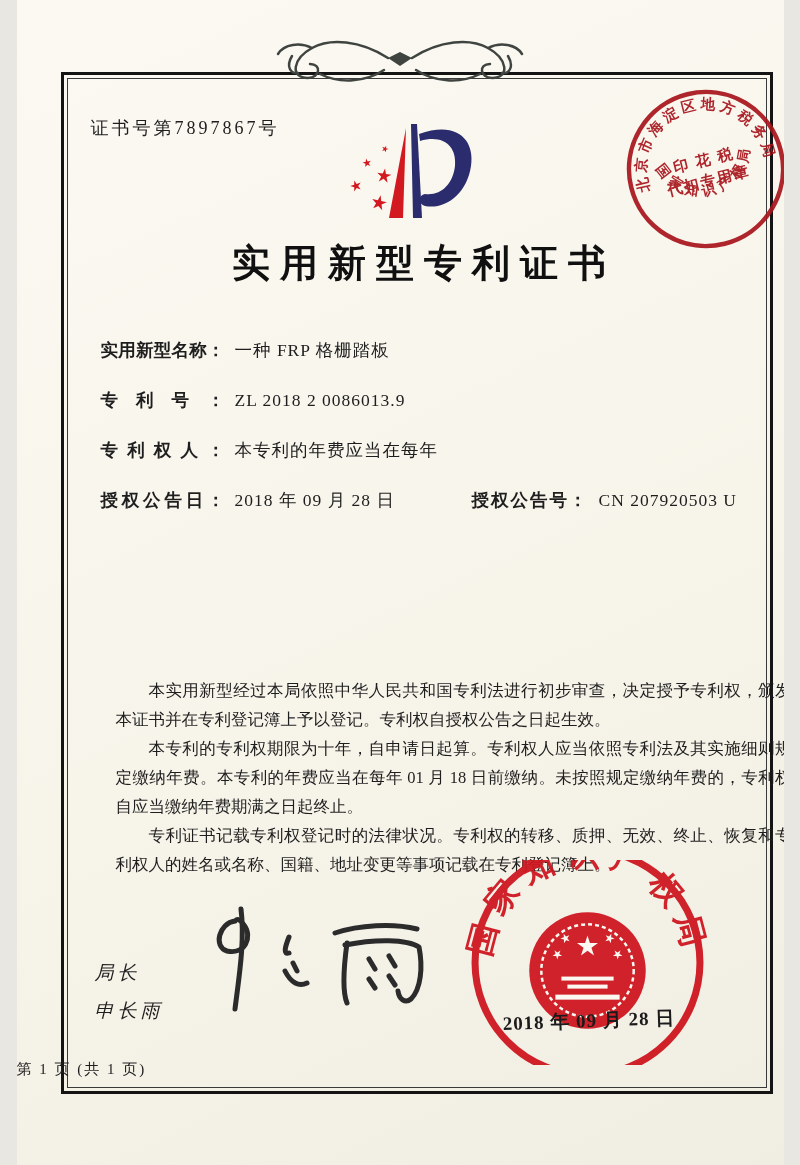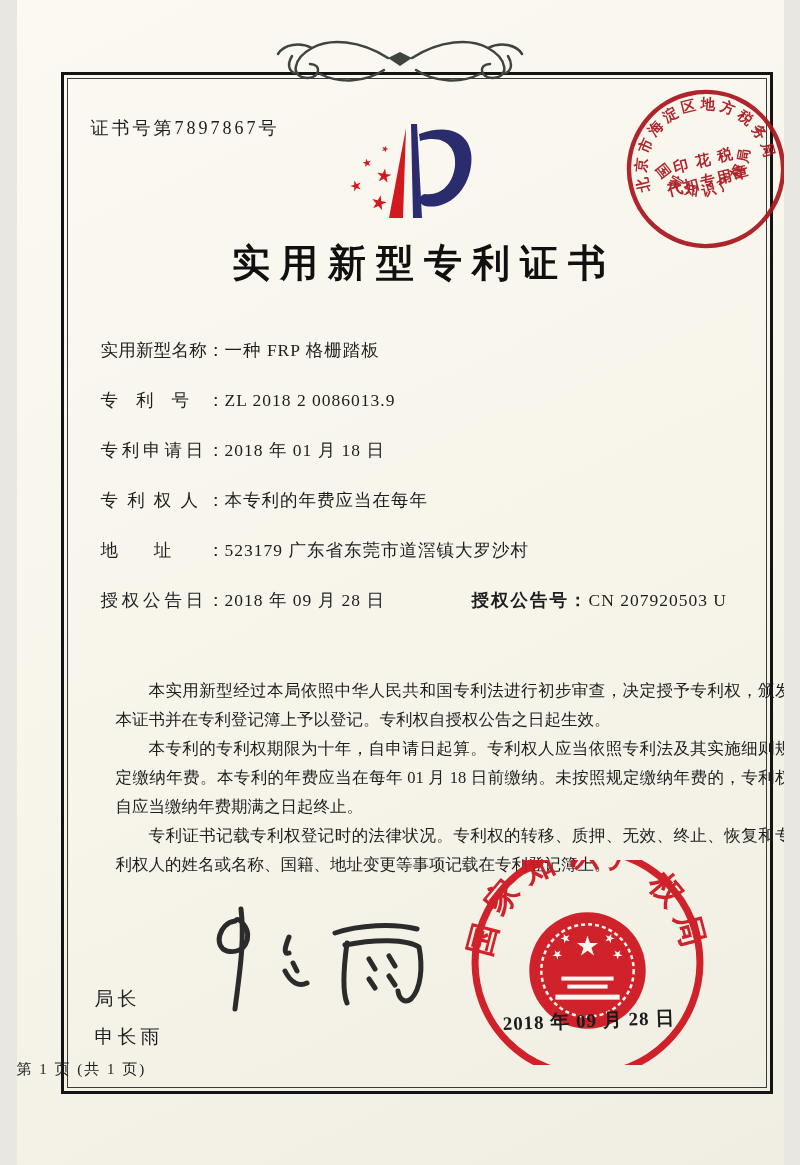--- a/index.html
+++ b/index.html
@@ -11,27 +11,27 @@
   .frame{position:absolute;left:44px;top:72px;width:706px;height:1016px;border:3px solid #141414;}
   .frame-inner{position:absolute;inset:3px;border:1px solid #3a3a3a;}
   .flourish{position:absolute;left:50%;top:26px;transform:translateX(-50%);}
   .cert-no{position:absolute;left:74px;top:116px;font-size:18px;letter-spacing:3px;}
   .logo{position:absolute;left:300px;top:110px;}
   .tax-stamp{position:absolute;left:604px;top:84px;transform:rotate(-14deg);opacity:.92;}
   .title{position:absolute;left:0;top:238px;width:100%;text-align:center;
          font-size:38px;font-weight:bold;letter-spacing:10px;color:#101010;padding-left:24px;}
   .fields{position:absolute;left:84px;top:338px;width:650px;font-size:17.5px;}
   .frow{height:50px;white-space:nowrap;}
-  .flabel{display:inline-block;width:124px;text-align:justify;text-align-last:justify;vertical-align:baseline;}
-  .fvalue{letter-spacing:1px;}
+  .flabel{display:inline-block;width:124px;text-align:justify;text-align-last:justify;vertical-align:baseline;font-weight:bold;}
+  .fvalue{margin-left:10px;letter-spacing:1px;}
   .grant-right{position:absolute;left:371px;display:inline;}
   .grant-right .flabel2{letter-spacing:2px;font-weight:bold;}
   .paras{position:absolute;left:64px;top:676px;width:676px;font-size:16.5px;line-height:29px;text-align:justify;margin-left:35px;}
   .paras p{margin:0;text-indent:2em;}
-  .signer{position:absolute;left:78px;top:980px;font-size:19px;letter-spacing:4px;line-height:38px;}
+  .signer{position:absolute;left:78px;top:954px;font-size:19px;letter-spacing:4px;line-height:38px;font-style:italic;}
   .signature{position:absolute;left:180px;top:903px;}
   .main-seal{position:absolute;left:448px;top:860px;opacity:.95;}
   .seal-date{position:absolute;left:452px;top:1008px;width:240px;text-align:center;
              font-size:19px;font-weight:bold;letter-spacing:1px;color:#1b1b1b;transform:rotate(-2deg);}
   .footer{position:absolute;left:0;top:1060px;width:100%;text-align:left;font-size:15px;letter-spacing:2px;}
   .ring-text{font-size:32px;letter-spacing:10px;font-weight:bold;fill:#cf1720;}
   .tax-ring-top{font-size:14.5px;letter-spacing:4px;font-weight:bold;fill:#a8141c;}
   .tax-ring-bottom{font-size:14px;letter-spacing:5px;font-weight:bold;fill:#a8141c;}
   .tax-center{font-size:15px;font-weight:bold;fill:#a8141c;letter-spacing:2px;}
 </style>
@@ -93,27 +93,21 @@
   <div class="title">实用新型专利证书</div>
 
   <div class="fields">
     <div class="frow">
       <span class="flabel">实用新型名称：</span><span class="fvalue">一种 FRP 格栅踏板</span>
     </div>
     <div class="frow">
       <span class="flabel">专利号：</span><span class="fvalue">ZL 2018 2 0086013.9</span>
     </div>
     <div class="frow">
-      <span class="flabel">专利申请日：</span><span class="fvalue">2018 年 01 月 18 日</span>
-    </div>
-    <div class="frow">
       <span class="flabel">专利权人：</span><span class="fvalue">本专利的年费应当在每年</span>
-    </div>
-    <div class="frow">
-      <span class="flabel">地址：</span><span class="fvalue">523179 广东省东莞市道滘镇大罗沙村</span>
     </div>
     <div class="frow" style="position:relative;">
       <span class="flabel">授权公告日：</span><span class="fvalue">2018 年 09 月 28 日</span>
       <span class="grant-right">
         <span class="flabel2">授权公告号：</span><span class="fvalue">CN 207920503 U</span>
       </span>
     </div>
   </div>
 
   <div class="paras">

